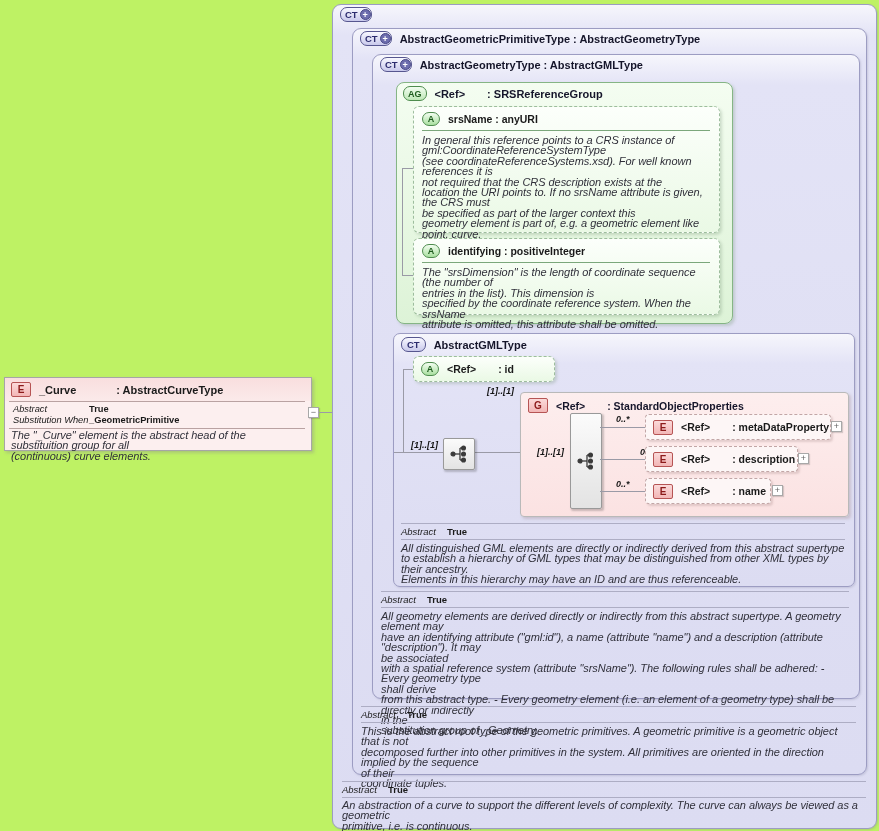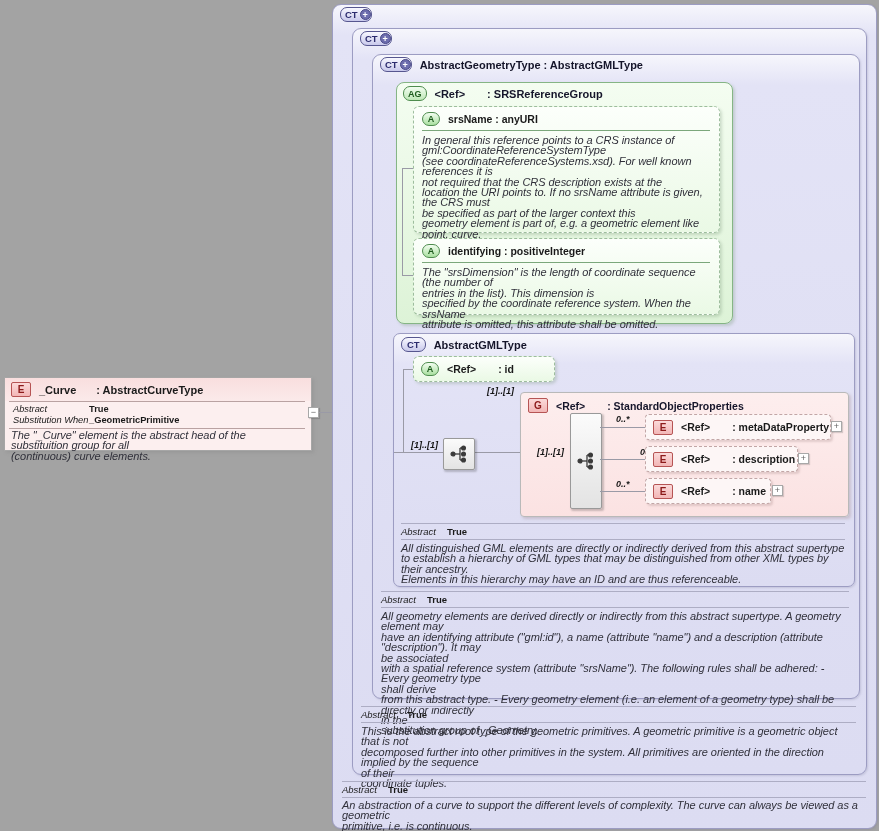--- a/index.html
+++ b/index.html
@@ -1,16 +1,16 @@
 <!DOCTYPE html>
 <html><head>
 <meta charset="utf-8">
 <style>
   html,body{margin:0;padding:0;background:#ffffff;}
-  #canvas{position:relative;width:879px;height:831px;background:#a3a3a3;
+  #canvas{position:relative;width:879px;height:831px;background:#bef264;
           font-family:"Liberation Sans", sans-serif;overflow:hidden;}
   .type-box{position:absolute;border:1px solid #9c9cc2;border-radius:9px;
             background:linear-gradient(180deg,#f6f6fc 0px,#e3e3f6 30px,#dcdcf2 100%);
             box-shadow:1px 1px 2px rgba(120,120,150,.25);}
   .box-header{position:absolute;display:flex;align-items:center;gap:8px;
               font-size:11px;font-weight:bold;color:#15152a;white-space:nowrap;}
   .ct-pill{position:relative;display:inline-flex;align-items:center;height:13px;
            padding:0 13px 0 4px;border:1.2px solid #56568f;border-radius:7px;
            background:linear-gradient(#f8f8ff,#c9c9ec);color:#2c2c6e;
            font-size:9.5px;font-weight:bold;}
@@ -79,20 +79,21 @@
     <span class="ct-pill">
         <span>CT</span>
         <span class="plus-dot">+</span>
       </span>
   </div>
   <div class="box-header" style="left:360px;top:31px;">
     <span class="ct-pill">
         <span>CT</span>
         <span class="plus-dot">+</span>
       </span>
+    <span>AbstractGeometricPrimitiveType : AbstractGeometryType</span>
   </div>
   <div class="box-header" style="left:380px;top:57px;">
     <span class="ct-pill">
         <span>CT</span>
         <span class="plus-dot">+</span>
       </span>
     <span>AbstractGeometryType : AbstractGMLType</span>
   </div>
 
   <div class="green-solid" style="left:396px;top:82px;width:335px;height:240px;"></div>
@@ -281,21 +282,21 @@
   <div class="rule" style="left:342px;top:797px;width:524px;"></div>
   <div class="doc" style="left:342px;top:800px;width:526px;">An abstraction of a curve to support the different levels of complexity. The curve can always be viewed as a geometric
 primitive, i.e. is continuous.</div>
 
   <div class="curve-box" style="left:4px;top:377px;width:306px;height:72px;">
     <div class="curve-head">
       <span class="e-sq">
           <span>E</span>
         </span>
       <span>_Curve</span>
-      <span style="margin-left:12px;">: AbstractCurveType</span>
+      <span style="margin-left:32px;">: AbstractCurveType</span>
     </div>
     <div class="rule rule-pink" style="left:4px;top:23px;width:296px;"></div>
     <div class="prop-row" style="left:8px;top:26px;">
       <span class="prop-label">Abstract</span><span class="prop-value">True</span>
     </div>
     <div class="prop-row" style="left:8px;top:37px;">
       <span class="prop-label">Substitution When</span><span class="prop-value">_GeometricPrimitive</span>
     </div>
     <div class="rule rule-pink" style="left:4px;top:50px;width:296px;"></div>
     <div class="doc" style="left:6px;top:52px;width:294px;">The "_Curve" element is the abstract head of the substituition group for all

